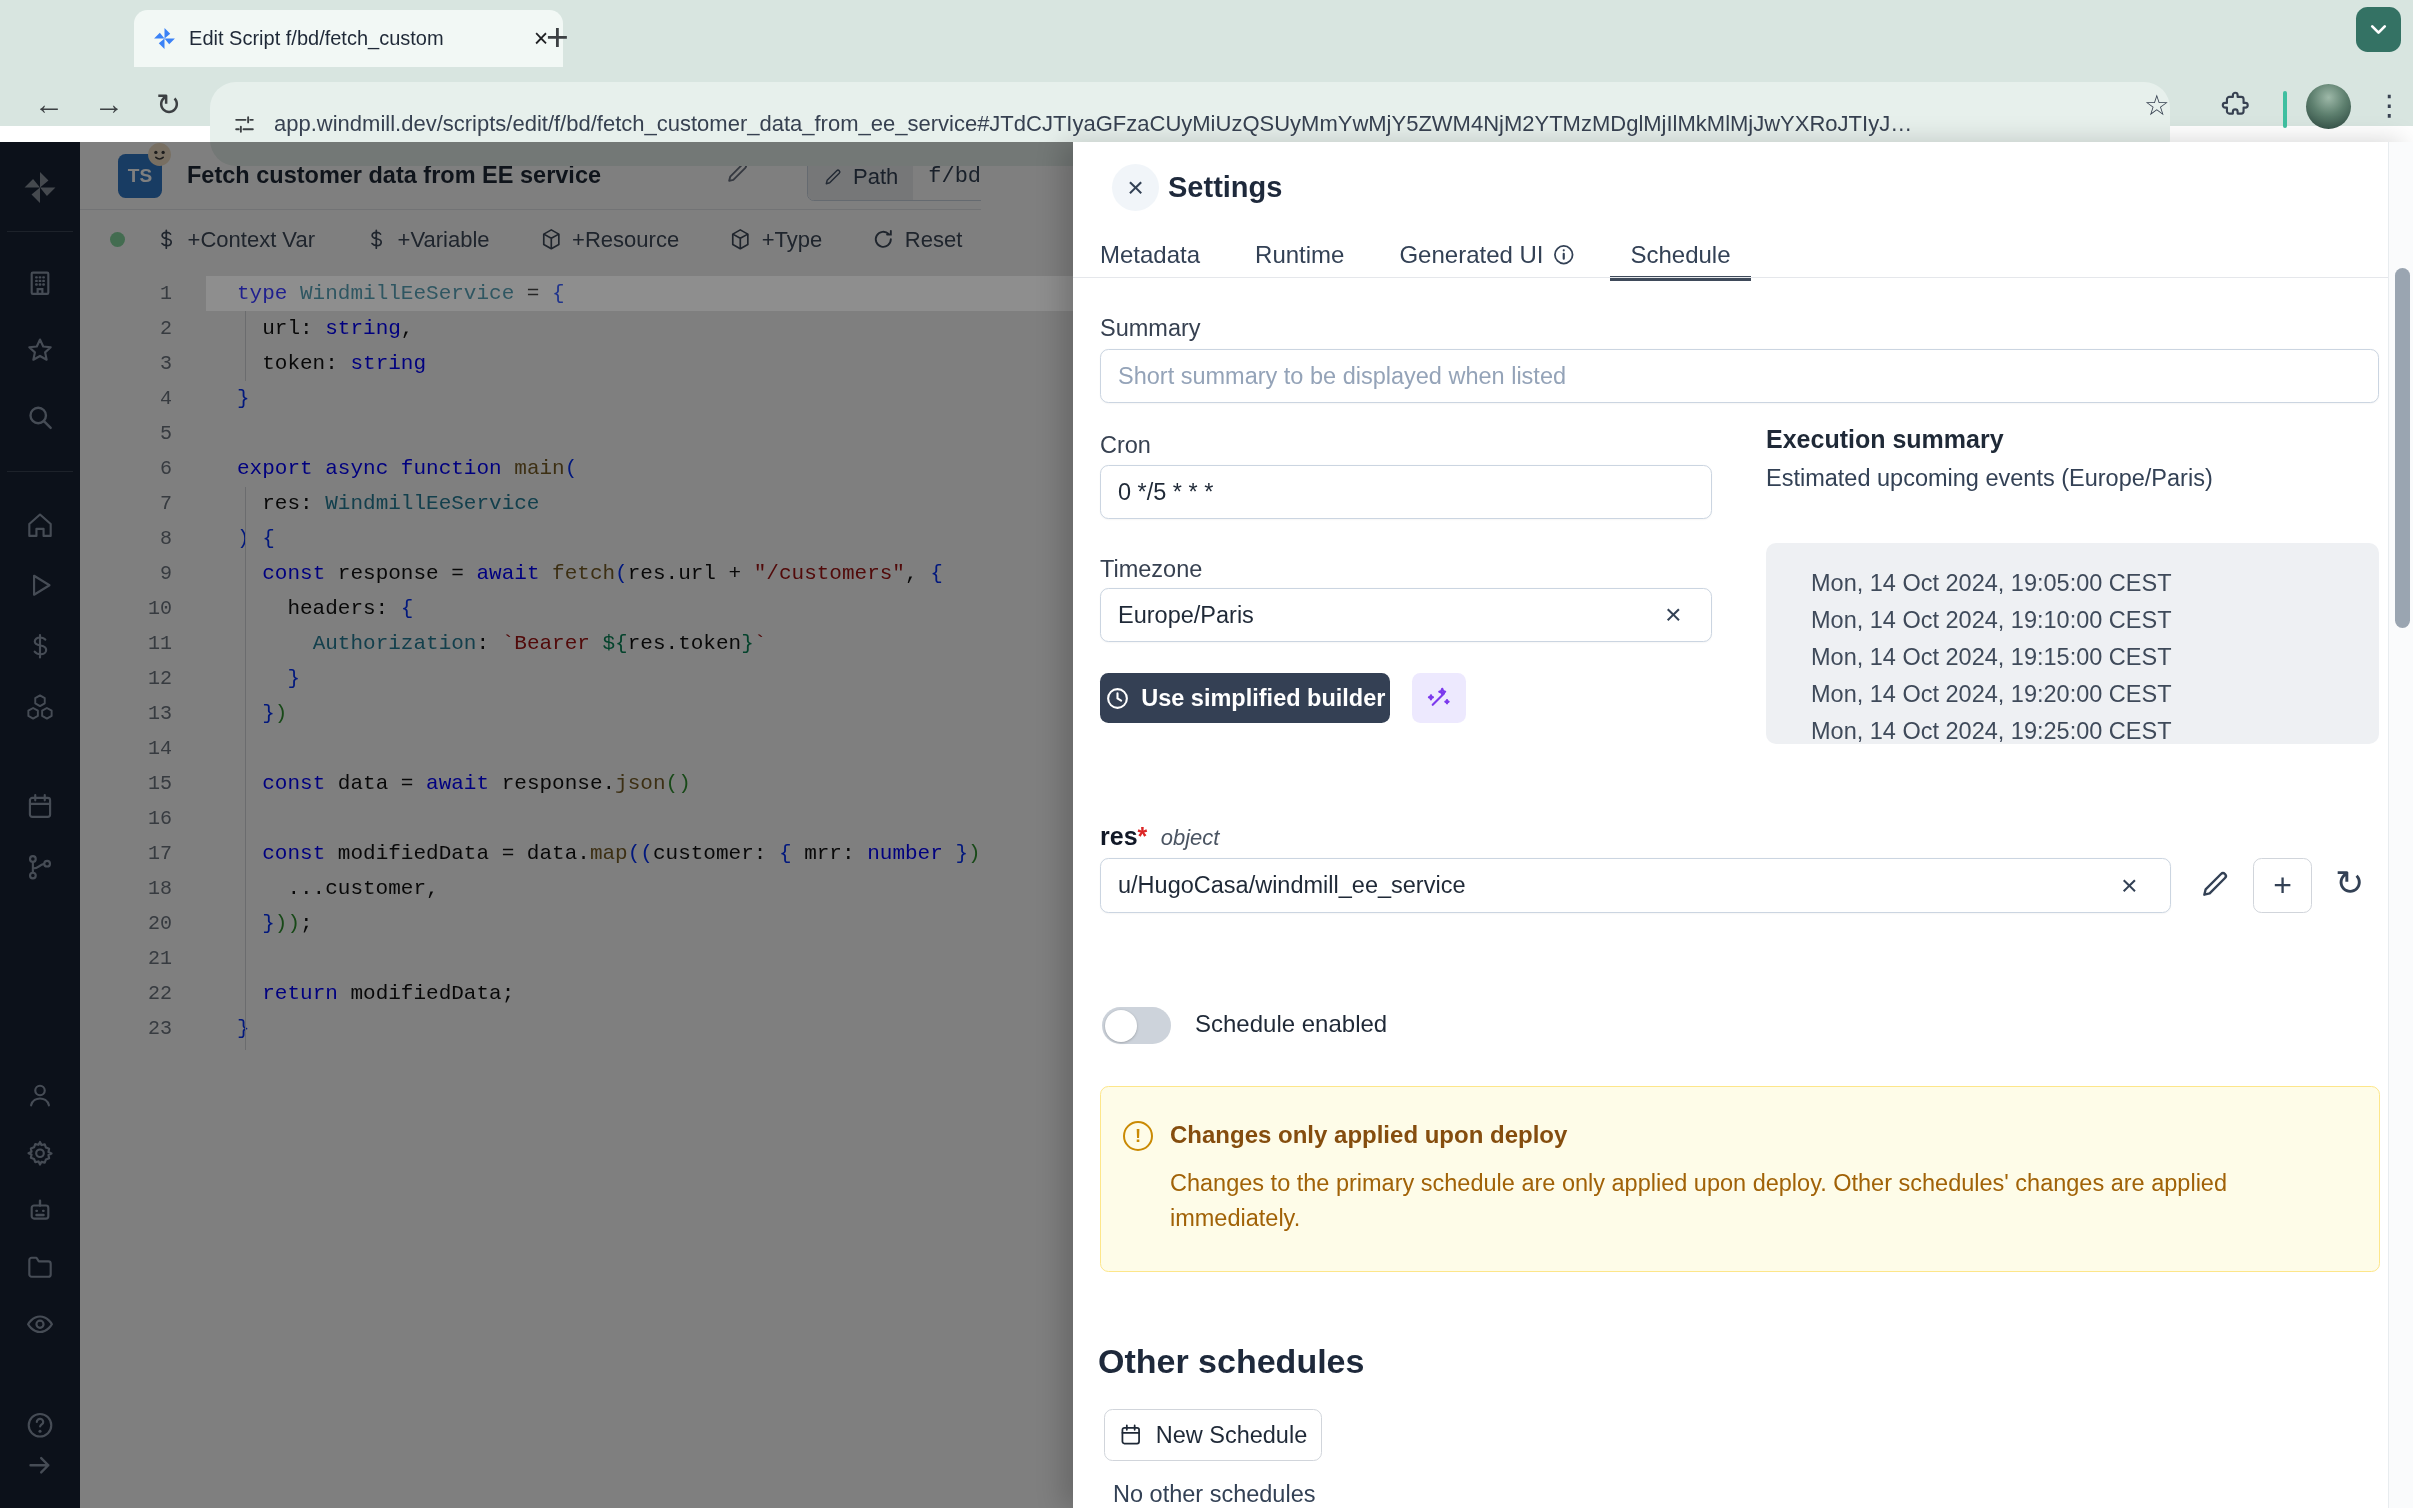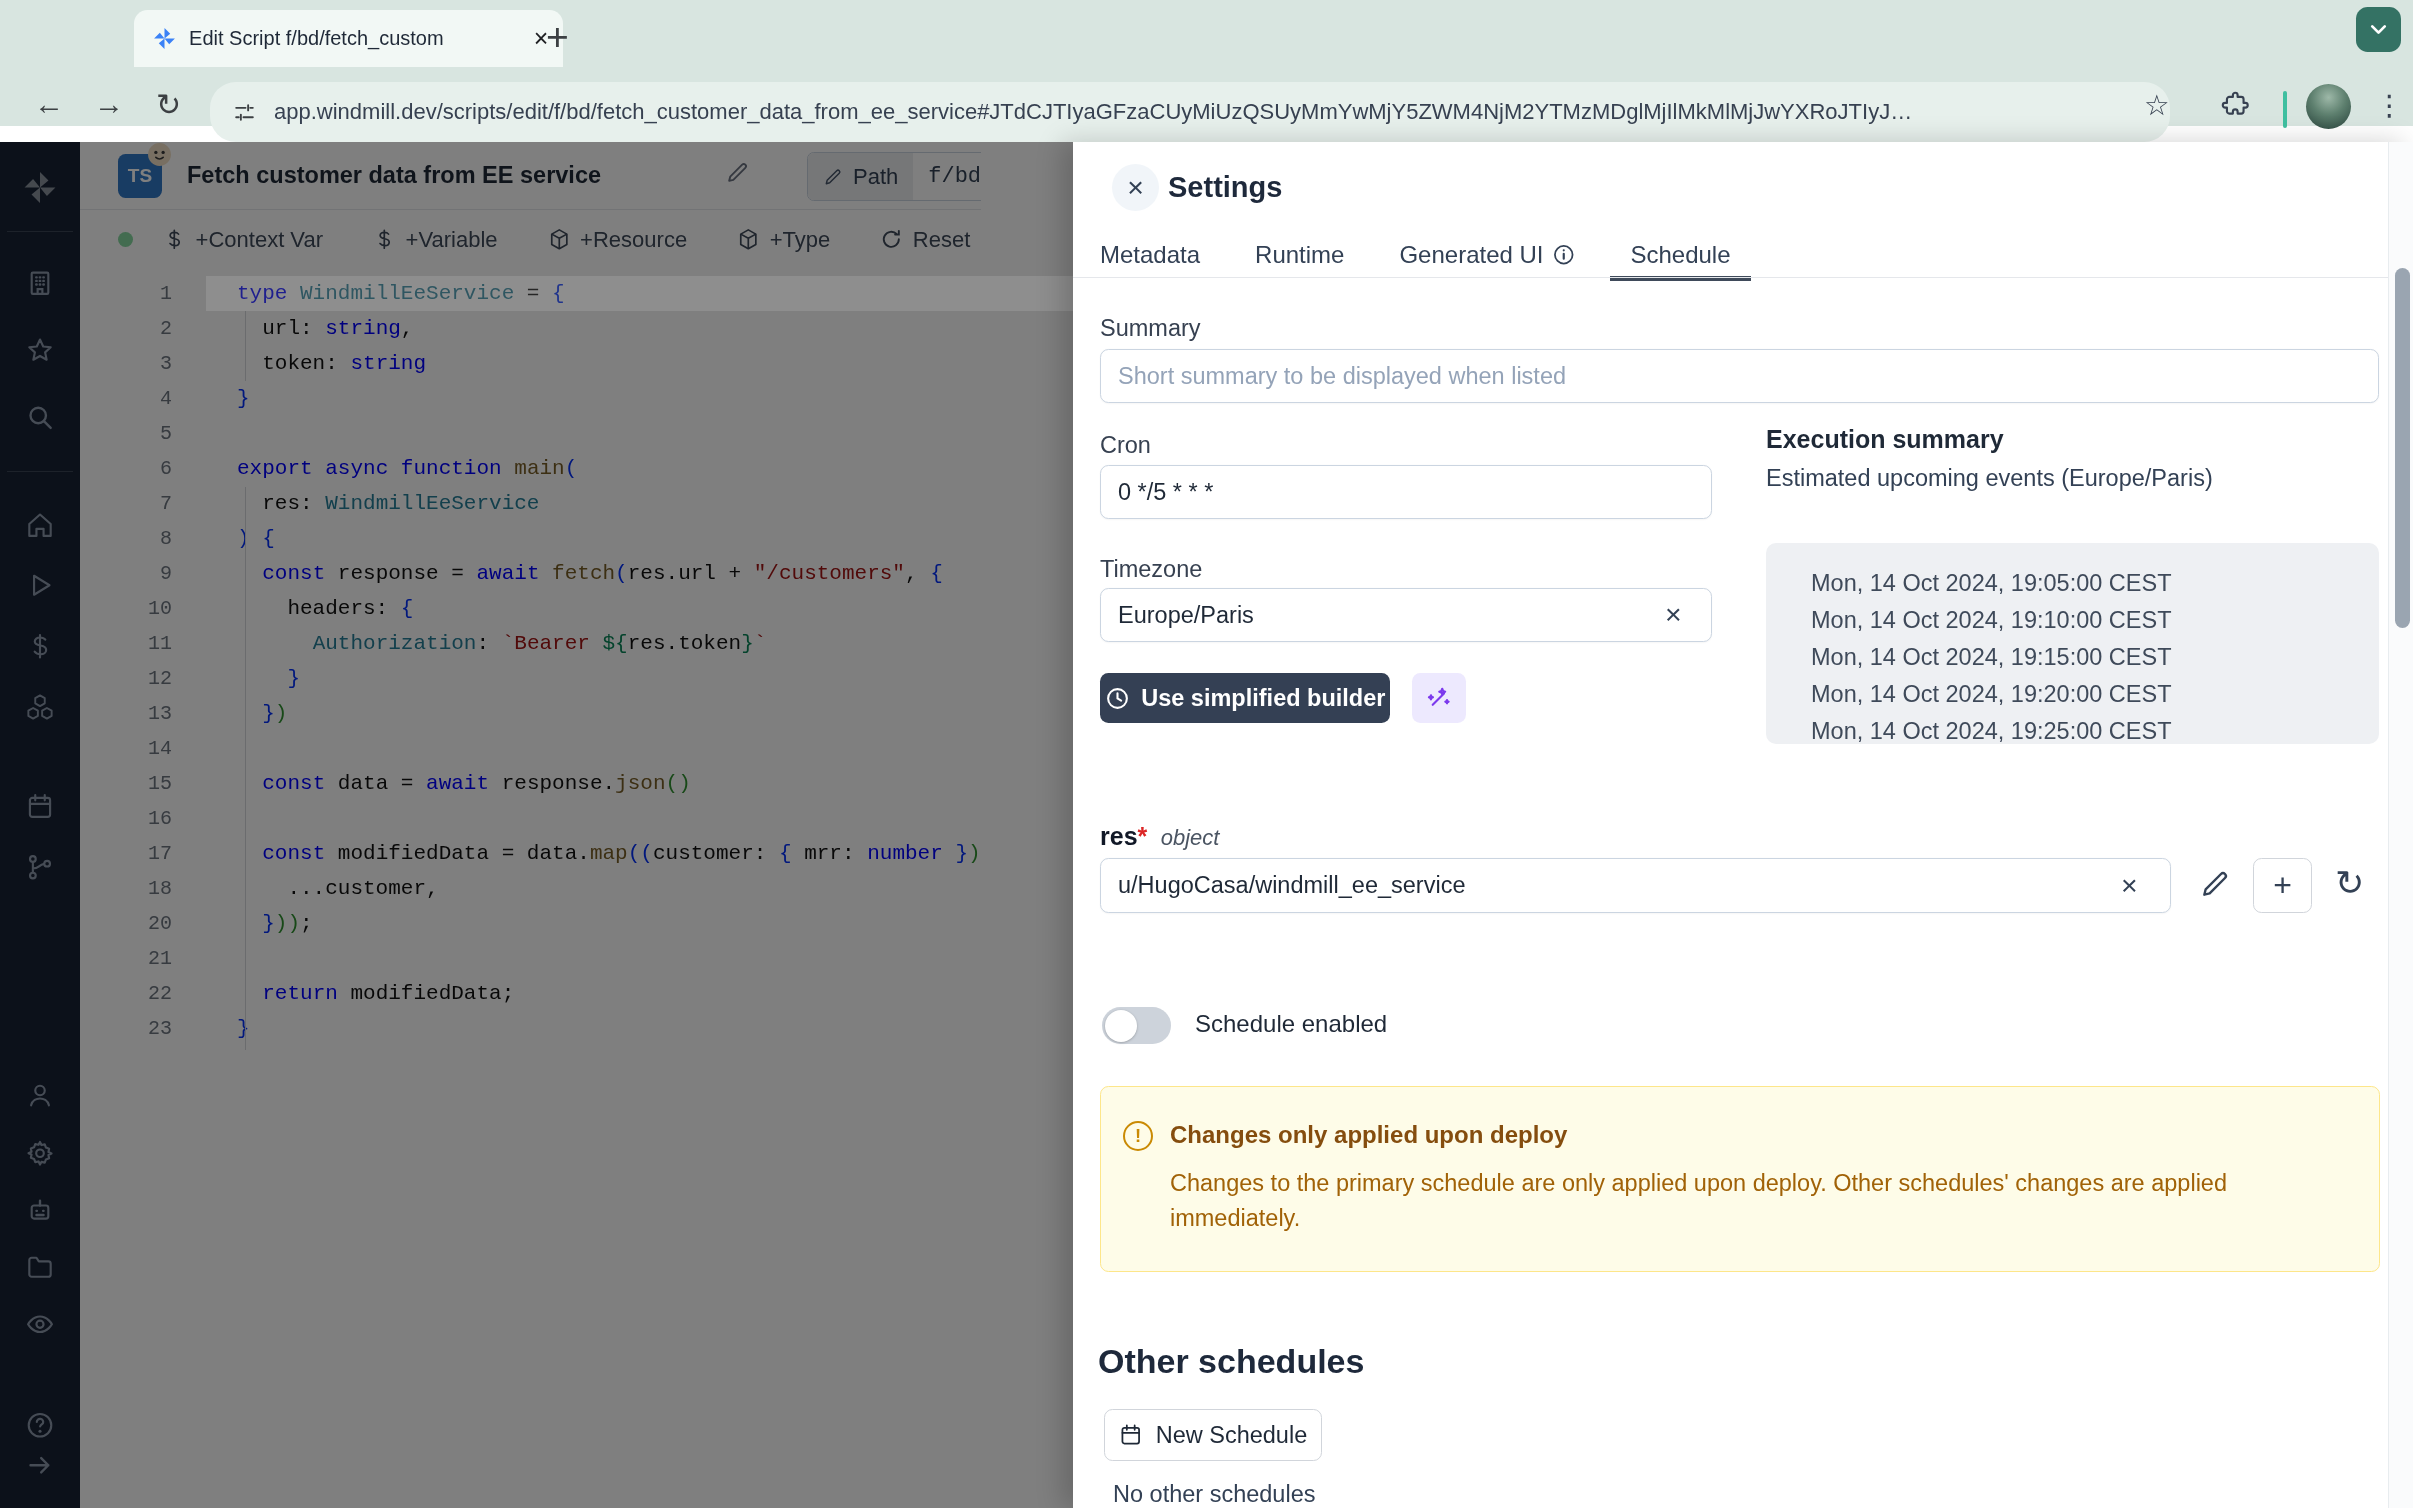--- a/index.html
+++ b/index.html
@@ -12,21 +12,21 @@
   .tab-favicon{width:25px;height:25px;color:#3b82f6;flex:0 0 auto;}
   .tab-favicon svg{width:100%;height:100%;}
   .tab-title{flex:1;font-size:20px;color:#1f2937;white-space:nowrap;overflow:hidden;}
   .tab-close{font-size:25px;color:#202124;line-height:1;flex:0 0 auto;cursor:default;}
   .newtab{position:absolute;left:546px;top:15px;font-size:39px;font-weight:300;color:#3c4043;}
   .corner-btn{position:absolute;right:11.7px;top:6.7px;width:45px;height:45px;border-radius:11.7px;
        background:#347264;color:#fff;display:grid;place-items:center;}
   .corner-btn svg{width:25px;height:25px;}
   .nav-ic{position:absolute;top:87px;font-size:30px;color:#3c4043;}
   .pill{position:absolute;left:210px;top:82px;width:1916px;height:52px;border-radius:26px;
-       background:#e7f0ec;display:flex;align-items:center;padding:4px 22px;gap:17px;}
+       background:#e7f0ec;display:flex;align-items:center;padding:16px 22px;gap:17px;}
   .pill .tune{width:25px;height:25px;color:#3c4043;flex:0 0 auto;}
   .pill .tune svg{width:100%;height:100%;}
   .url-text{font-size:22px;color:#374151;white-space:nowrap;overflow:hidden;}
   .chrome-right{position:absolute;top:87px;font-size:28.5px;color:#374151;}
   .ext-ic{width:28.5px;height:28.5px;color:#374151;}
   .ext-ic svg{width:100%;height:100%;}
   .teal-sep{position:absolute;left:2283px;top:91px;width:4.2px;height:37px;background:#3fbfa0;border-radius:2.5px;}
   .avatar{position:absolute;left:2306px;top:84px;width:45px;height:45px;border-radius:50%;
        background:radial-gradient(circle at 50% 30%,#9db8a8 0%,#5d7f6e 45%,#27413a 100%);}
   
@@ -48,21 +48,21 @@
   .ed-pencil svg{width:100%;height:100%;}
   .path-chip{position:absolute;left:727px;top:10px;height:47px;display:flex;align-items:stretch;
        border:1.3px solid #cbd5e1;border-radius:6.7px;overflow:hidden;background:#fff;}
   .path-chip .seg1{background:#eceff1;display:flex;align-items:center;gap:10px;padding:0 15px;
        font-size:22px;color:#334155;}
   .path-chip .seg1 .pc-ic{width:20px;height:20px;color:#475569;}
   .path-chip .seg1 .pc-ic svg{width:100%;height:100%;}
   .path-chip .seg2{display:flex;align-items:center;padding:0 15px;
        font-family:"Liberation Mono",monospace;font-size:22px;color:#334155;white-space:nowrap;}
   .ed-toolbar{position:relative;height:59px;border-bottom:0.8px solid #e5e7eb;display:flex;align-items:center;
-       padding-left:38px;}
+       padding-left:30px;}
   .status-dot{width:15px;height:15px;border-radius:50%;background:#86d8a0;margin-right:30px;flex:0 0 auto;}
   .tb-item{display:flex;align-items:center;gap:10px;margin-right:50px;font-size:22px;color:#3f4a5a;white-space:nowrap;}
   .tb-item .tb-ic{width:22.6px;height:22.6px;color:#3f4a5a;}
   .tb-item .tb-ic svg{width:100%;height:100%;}
   .tb-toggle{width:54px;height:28.5px;border-radius:14.2px;background:#a8b1bd;position:relative;margin-right:15px;flex:0 0 auto;}
   .tb-toggle .knob{position:absolute;left:1.7px;top:1.7px;width:25px;height:25px;border-radius:50%;background:#f3f4f6;}
   .code{position:absolute;left:0;top:127px;right:0;bottom:0;background:#fff;padding-top:6.7px;
        font-family:"Liberation Mono",monospace;font-size:21px;}
   .code-line{height:35px;display:flex;align-items:center;}
   .ln{width:92px;text-align:right;color:#6e7681;font-size:20px;flex:0 0 auto;}

